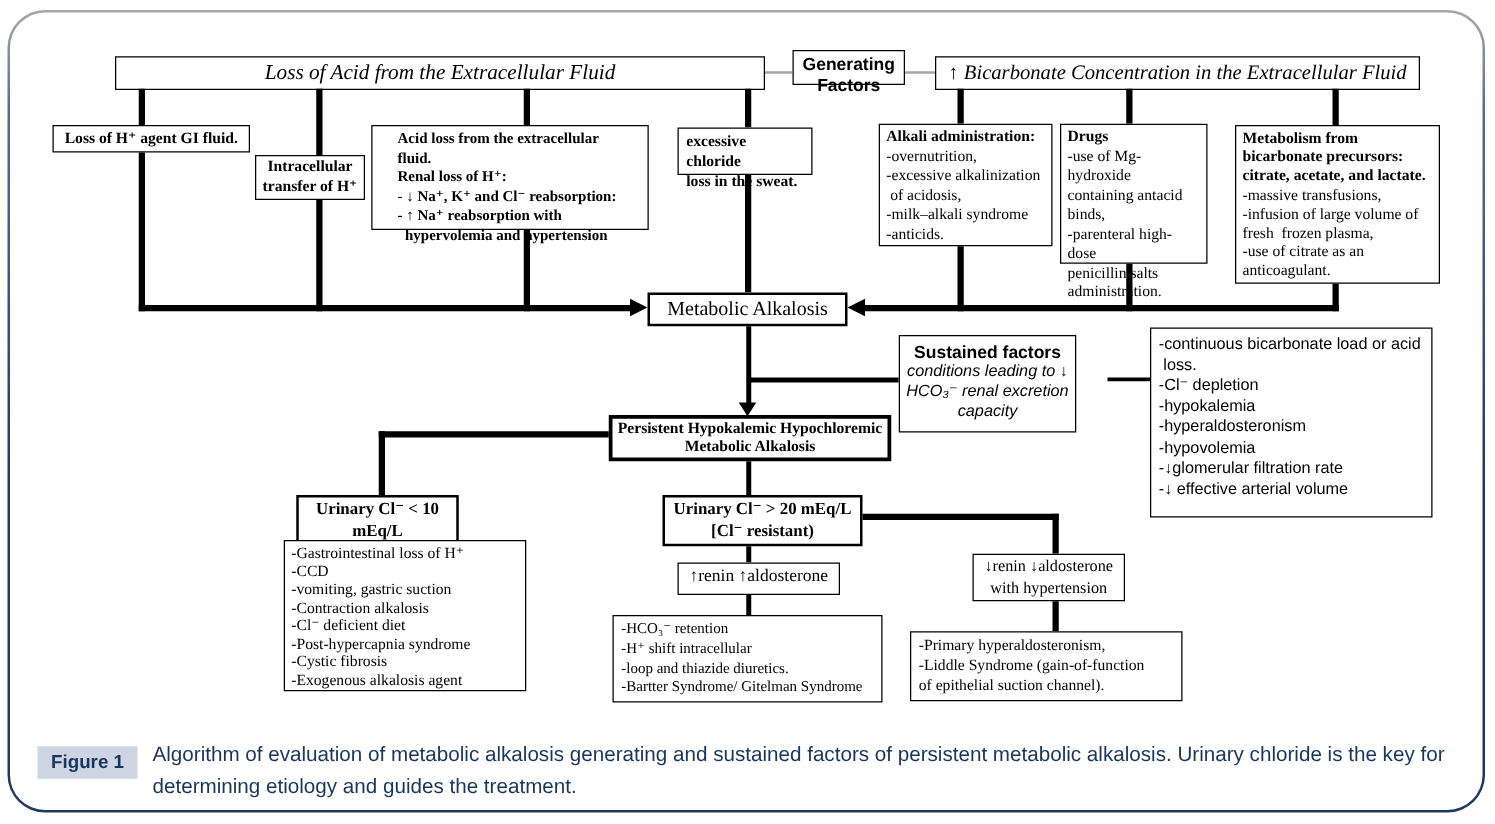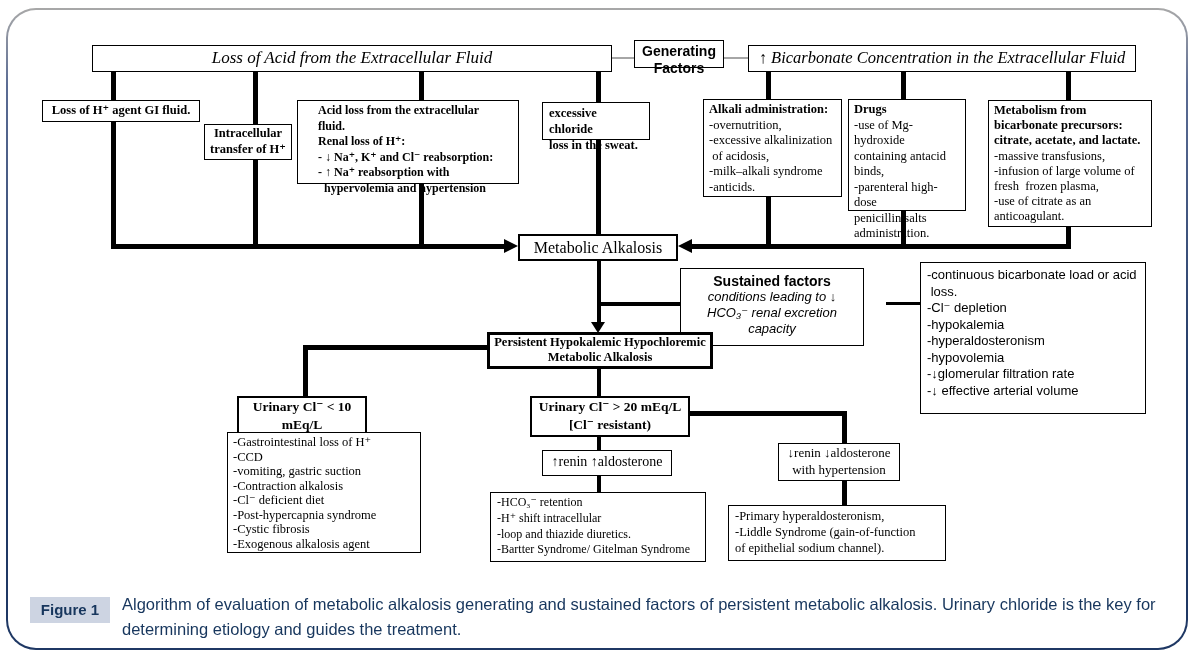--- a/index.html
+++ b/index.html
@@ -101,21 +101,21 @@
   <div class="arrow" style="left:678px;top:239px;border-right:14px solid #000;border-top:7.5px solid transparent;border-bottom:7.5px solid transparent;"></div>
 
   <div class="box serif ctr" style="left:518px;top:234px;width:160px;height:27px;border-width:2px;font-size:16px;line-height:23px;">Metabolic Alkalosis</div>
 
   <div class="vline" style="left:597px;top:261px;width:4px;height:62px;"></div>
   <div class="arrow" style="left:591px;top:322px;border-top:11px solid #000;border-left:7px solid transparent;border-right:7px solid transparent;"></div>
 
   <div class="hline" style="left:599px;top:302px;width:120px;height:4px;"></div>
   <div class="hline" style="left:886px;top:302px;width:34px;height:3px;"></div>
 
-  <div class="box sans ctr" style="left:680px;top:268px;width:184px;height:78px;font-size:13px;padding-top:4px;">
+  <div class="box sans ctr" style="left:719px;top:268px;width:142px;height:78px;font-size:13px;padding-top:4px;">
     <div class="b" style="font-size:14px;">Sustained factors</div>
     <div class="i ml" style="line-height:16px;">conditions leading to ↓
 HCO₃⁻ renal excretion
 capacity</div>
   </div>
 
   <div class="box sans ml" style="left:920px;top:262px;width:226px;height:152px;font-size:13px;line-height:16.5px;padding:4px 6px;">-continuous bicarbonate load or acid
  loss.
 -Cl⁻ depletion
 -hypokalemia
@@ -152,18 +152,18 @@
 -loop and thiazide diuretics.
 -Bartter Syndrome/ Gitelman Syndrome</div>
 
   <div class="hline" style="left:690px;top:411px;width:157px;height:5px;"></div>
   <div class="vline" style="left:842px;top:411px;width:5px;height:32px;"></div>
   <div class="box serif ctr ml" style="left:778px;top:443px;width:122px;height:38px;font-size:13px;line-height:17px;">↓renin ↓aldosterone
 with hypertension</div>
   <div class="vline" style="left:842px;top:481px;width:5px;height:24px;"></div>
   <div class="box serif ml" style="left:728px;top:505px;width:218px;height:56px;font-size:12.5px;line-height:16px;padding:2px 6px;">-Primary hyperaldosteronism,
 -Liddle Syndrome (gain-of-function
-of epithelial sodium channel).</div>
+of epithelial suction channel).</div>
 
   <div class="cap-label">Figure 1</div>
   <div class="cap-text">Algorithm of evaluation of metabolic alkalosis generating and sustained factors of persistent metabolic alkalosis. Urinary chloride is the key for determining etiology and guides the treatment.</div>
 
 </div>
 
 </body></html>

